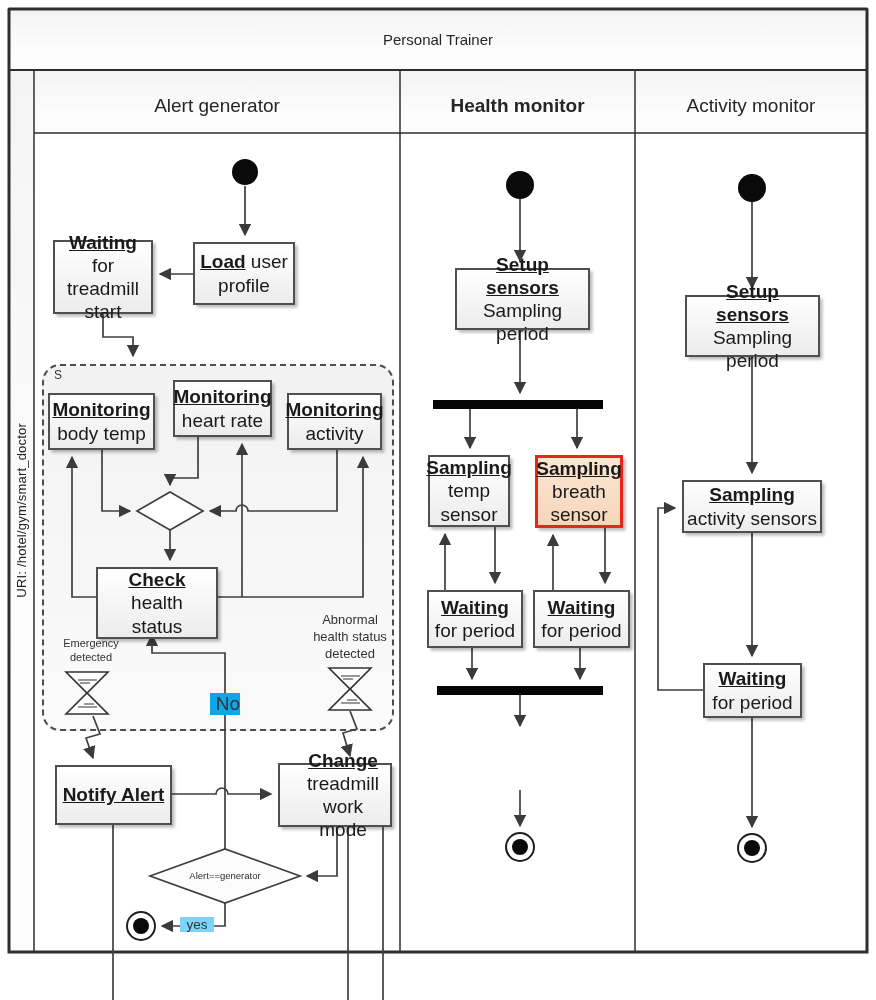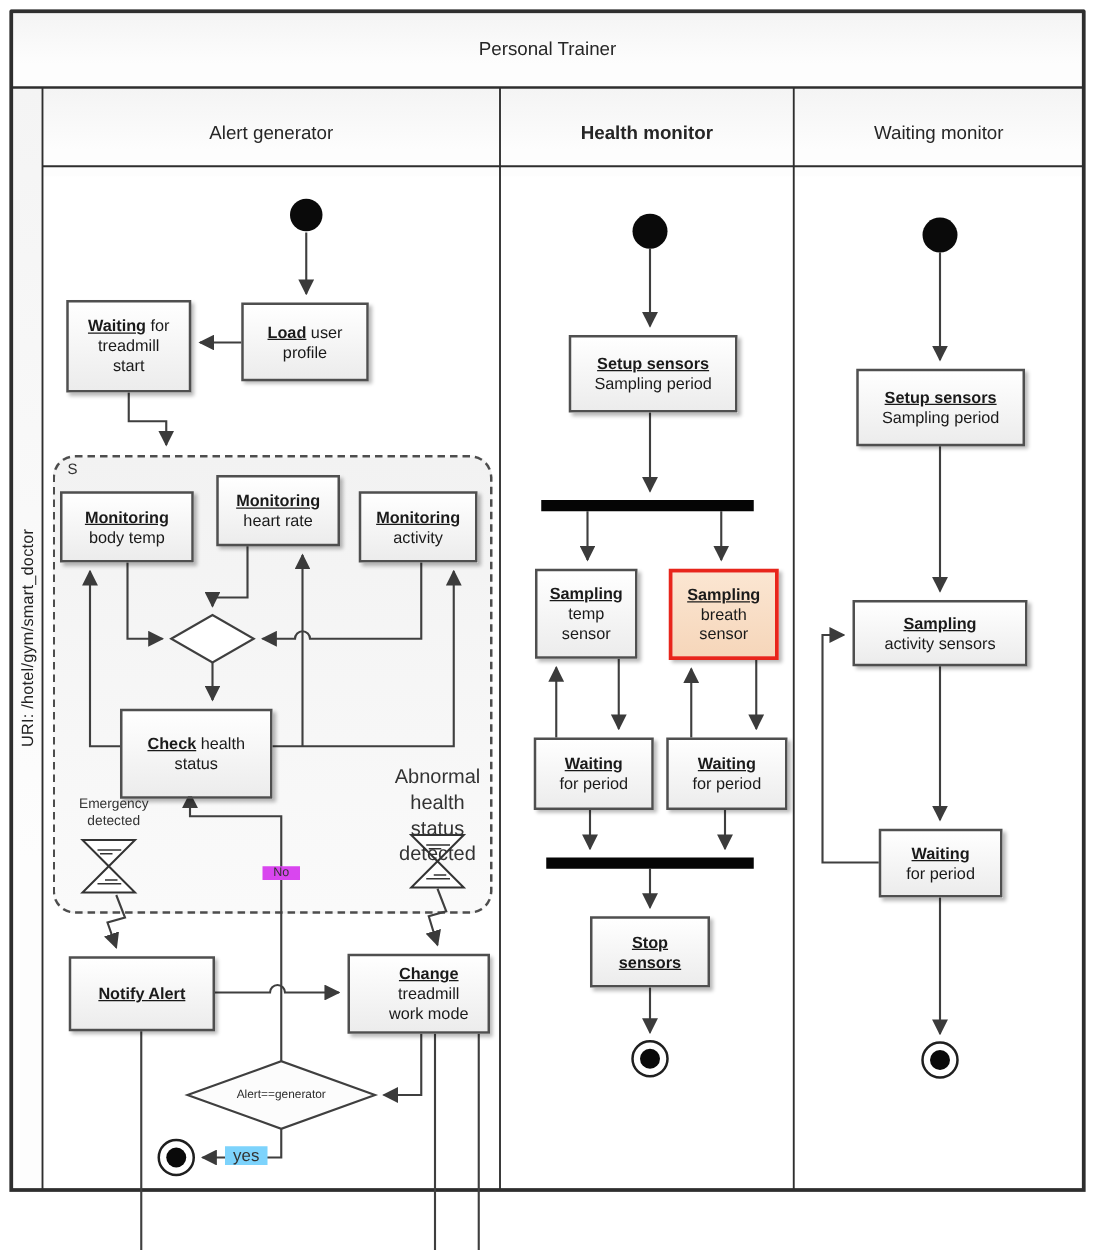--- a/index.html
+++ b/index.html
@@ -5,48 +5,48 @@
   html,body{margin:0;padding:0;background:#ffffff;}
   #stage{
     position:relative;width:876px;height:1000px;
     font-family:"Liberation Sans",sans-serif;color:#1a1a1a;
     overflow:hidden;background:#ffffff;border-radius:27px;
   }
   .abs{position:absolute;}
   
   .band{background:linear-gradient(180deg,#f4f4f4 0%,#fdfdfd 70%);}
   .title-band{left:10px;top:10px;width:856px;height:59px;display:flex;align-items:center;justify-content:center;font-size:15px;color:#262626;z-index:1;}
-  .lane-head{top:71px;height:70px;display:flex;align-items:center;justify-content:center;font-size:15px;color:#262626;z-index:1;}
+  .lane-head{top:71px;height:70px;display:flex;align-items:center;justify-content:center;font-size:19px;color:#262626;z-index:1;}
   
   .uri{left:9px;top:70px;width:25px;height:881px;display:flex;align-items:center;justify-content:center;z-index:1;}
   .uri span{writing-mode:vertical-rl;transform:rotate(180deg);font-size:13px;color:#222;white-space:nowrap;letter-spacing:.2px;}
   
   .node{
     border:2px solid #4f4f4f;background:linear-gradient(180deg,#ffffff 0%,#ececec 100%);
     box-shadow:2.5px 2.5px 3px rgba(0,0,0,.28);
     display:flex;align-items:center;justify-content:center;text-align:center;
-    font-size:13px;line-height:1.22;z-index:3;padding:2px;box-sizing:border-box;
+    font-size:19px;line-height:1.22;z-index:3;padding:2px;box-sizing:border-box;
   }
   .node .txt{white-space:pre-line;}
   .st{font-weight:bold;text-decoration:underline;}
   .hl{border:3px solid #e8251b;background:linear-gradient(180deg,#fbe6d2 0%,#f6d6ba 100%);}
   
   .lbl{z-index:4;text-align:center;white-space:pre-line;color:#333;}
   svg{position:absolute;left:0;top:0;z-index:2;}
   .guard{font-size:9.5px;color:#2c2c2c;z-index:4;}
 </style>
 </head>
 <body>
 
 <div id="stage">
 
   <div class="abs band title-band">Personal Trainer</div>
   <div class="abs band lane-head" style="left:35px;width:364px;">Alert generator</div>
   <div class="abs band lane-head" style="left:401px;width:233px;font-weight:bold;">Health monitor</div>
-  <div class="abs band lane-head" style="left:636px;width:230px;">Waiting monitor</div>
+  <div class="abs band lane-head" style="left:636px;width:230px;">Activity monitor</div>
   <div class="abs band uri">
       <span>URI: /hotel/gym/smart_doctor</span>
     </div>
 
   <div class="abs" style="left:42px;top:364px;width:348px;height:363px;border:2px dashed #4d4d4d;border-radius:18px;background:linear-gradient(180deg,#f2f2f2 0%,#fafafa 100%);z-index:1;"></div>
   <div class="abs lbl" style="left:54px;top:368px;font-size:12px;">S</div>
 
   <svg width="876" height="1000" viewBox="0 0 876 1000">
     <defs>
       <marker id="ah" viewBox="0 0 10 10" refX="9" refY="5" markerWidth="7.5" markerHeight="7.5" orient="auto-start-reverse">
@@ -199,40 +199,36 @@
 sensor</span></div>
   </div>
   <div class="abs node" style="left:427px;top:590px;width:96px;height:58px;">
     <div class="txt"><span class="st">Waiting</span><span>
 for period</span></div>
   </div>
   <div class="abs node" style="left:533px;top:590px;width:97px;height:58px;">
     <div class="txt"><span class="st">Waiting</span><span>
 for period</span></div>
   </div>
-  <div class="abs node" style="left:472px;top:733px;width:96px;height:57px;">
-    <div class="txt"><span class="st">Stop
-sensors</span><span></span></div>
-  </div>
 
   <div class="abs node" style="left:685px;top:295px;width:135px;height:62px;">
     <div class="txt"><span class="st">Setup sensors</span><span>
 Sampling period</span></div>
   </div>
   <div class="abs node" style="left:682px;top:480px;width:140px;height:53px;">
     <div class="txt"><span class="st">Sampling</span><span>
 activity sensors</span></div>
   </div>
   <div class="abs node" style="left:703px;top:663px;width:99px;height:55px;">
     <div class="txt"><span class="st">Waiting</span><span>
 for period</span></div>
   </div>
 
   <div class="abs lbl" style="left:56px;top:636px;width:70px;font-size:11px;line-height:1.3;">Emergency
 detected</div>
-  <div class="abs lbl" style="left:305px;top:612px;width:90px;font-size:16px;line-height:1.3;">Abnormal
+  <div class="abs lbl" style="left:305px;top:612px;width:90px;font-size:13px;line-height:1.3;">Abnormal
 health status
 detected</div>
-  <div class="abs lbl" style="left:210px;top:693px;width:30px;font-size:10px;background:#d946ef;">No</div>
+  <div class="abs lbl" style="left:210px;top:693px;width:30px;font-size:19px;background:#0ea5e9;text-align:right;">No</div>
   <div class="abs lbl" style="left:180px;top:917px;width:34px;font-size:13.5px;background:#7dd3fc;">yes</div>
   <div class="abs lbl guard" style="left:152px;top:870px;width:146px;">Alert==generator</div>
 
 </div>
 
 </body></html>

